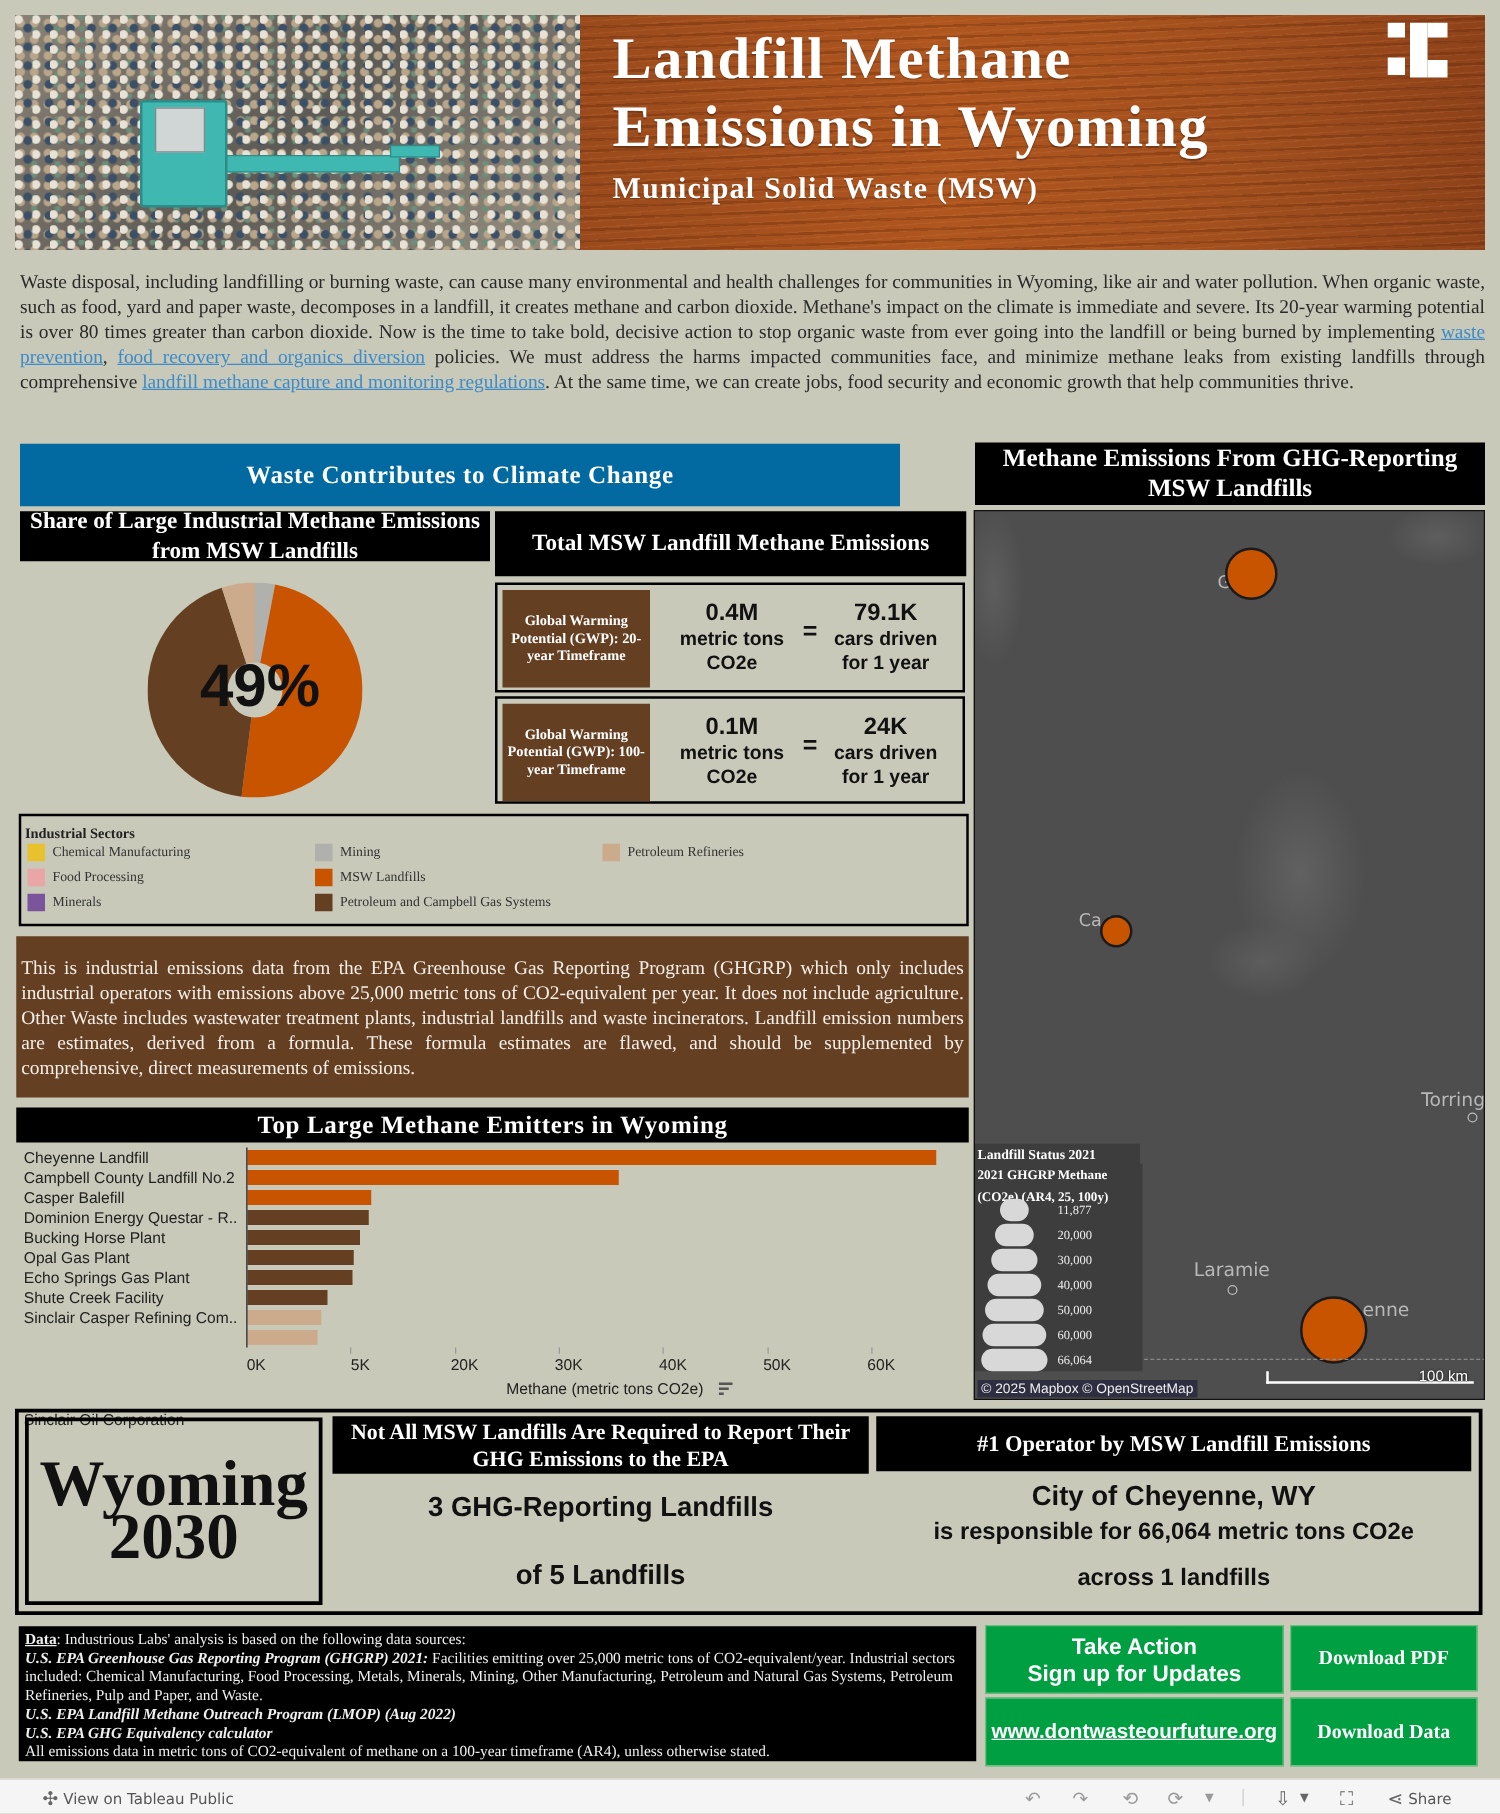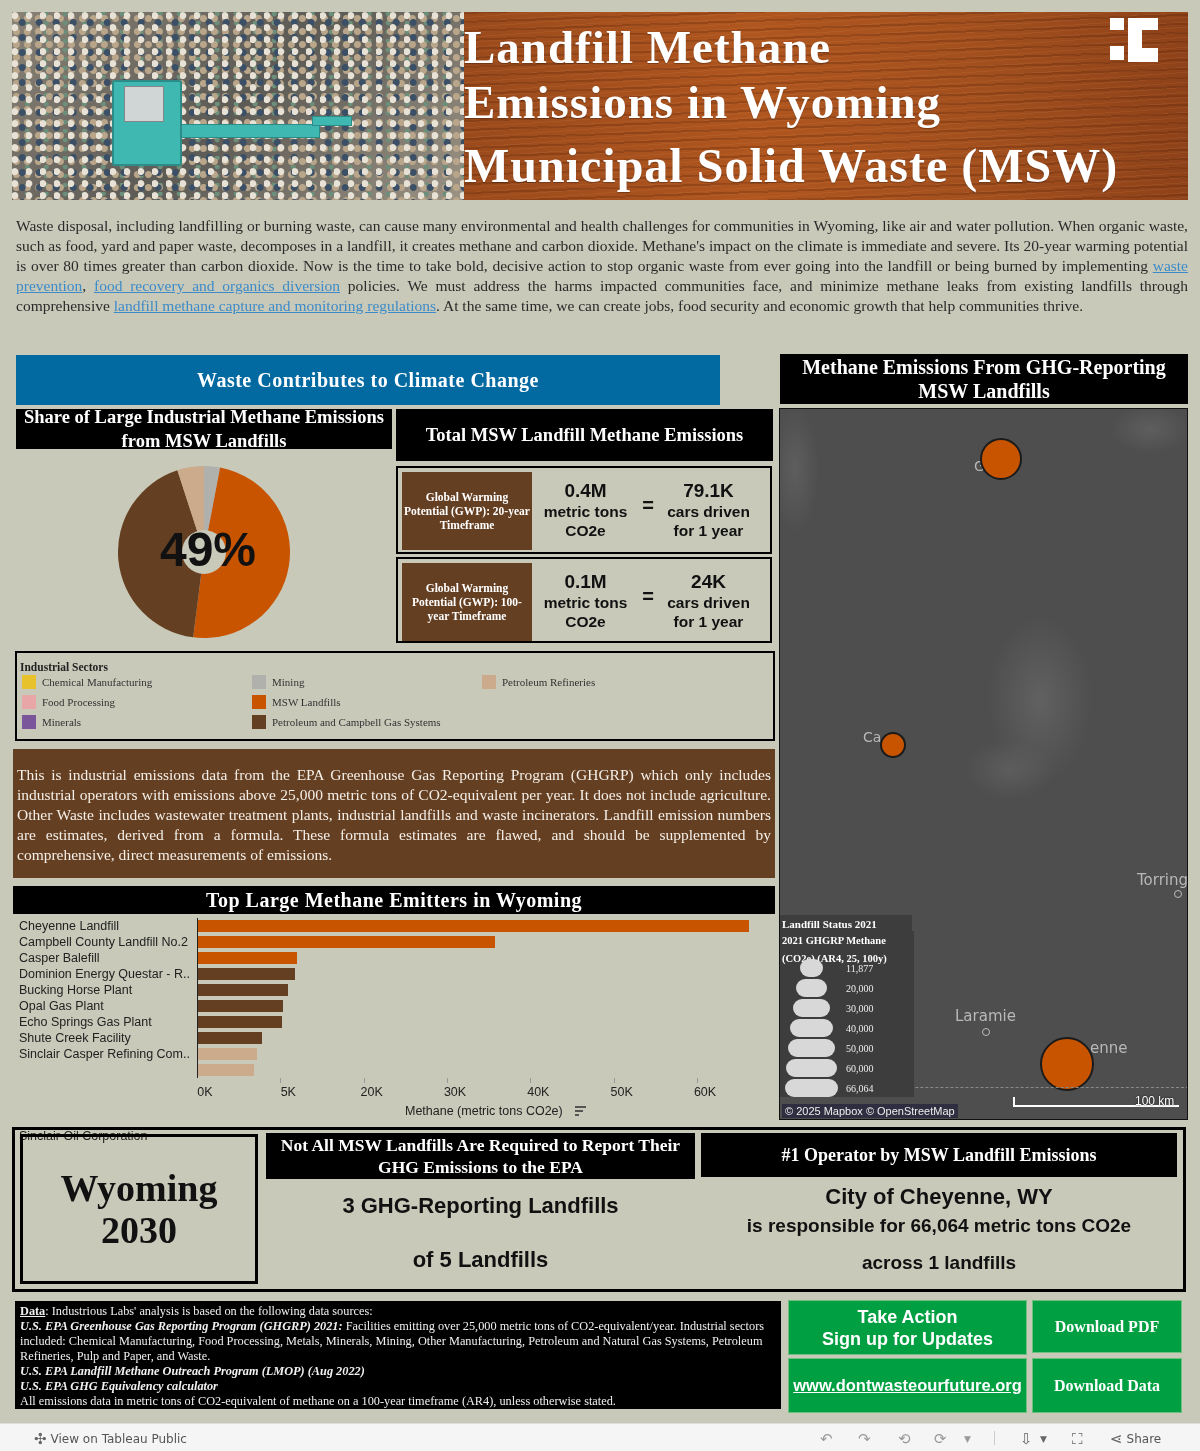--- a/index.html
+++ b/index.html
@@ -21,45 +21,45 @@
   #excavator-body { left: 100px; top: 68px; width: 70px; height: 86px; background: #3fb8b2; border: 2px solid #2d8c88; border-radius: 3px; }
   #excavator-cab { left: 112px; top: 74px; width: 40px; height: 36px; background: #cfd6d5; border: 1px solid #888; }
   #excavator-arm { left: 168px; top: 112px; width: 140px; height: 14px; background: #3fb8b2; border: 1px solid #2d8c88; }
   #excavator-arm2 { left: 300px; top: 104px; width: 40px; height: 10px; background: #3fb8b2; border: 1px solid #2d8c88; }
   #banner-wood { left: 452px; top: 0; width: 724px; height: 188px;
     background:
       repeating-linear-gradient(178deg, rgba(80,30,5,0.25) 0 2px, transparent 2px 9px),
       repeating-linear-gradient(176deg, rgba(255,180,120,0.08) 0 1px, transparent 1px 5px),
       linear-gradient(90deg, #9a4a1c, #b0561f 40%, #a3501e 70%, #8e4219);
   }
-  .banner-title { color: #fff; font-family: "Liberation Serif", serif; font-weight: bold; white-space: nowrap; text-shadow: 0 1px 1px rgba(0,0,0,0.3); }
+  .banner-title { color: #fff; font-family: "Liberation Serif", serif; font-weight: bold; white-space: nowrap; text-shadow: 0 1px 1px rgba(0,0,0,0.3); margin-left: 26px; }
   #title-line1 { left: 464px; top: 20px; font-size: 47px; letter-spacing: 1px; }
   #title-line2 { left: 464px; top: 75px; font-size: 47px; letter-spacing: 1px; }
-  #title-line3 { left: 464px; top: 138px; font-size: 48px; letter-spacing: 1px; }
+  #title-line3 { left: 464px; top: 138px; font-size: 24px; letter-spacing: 1px; }
   #logo { left: 1110px; top: 18px; width: 50px; height: 48px; }
 
   
   #intro { left: 16px; top: 216px; width: 1172px; font-size: 15.5px; line-height: 20px; color: #2a2a2a; text-align: justify; }
   #intro a { color: #3d8bc9; text-decoration: underline; }
 
   
   .hdr-black { background: #000; color: #fff; font-family: "Liberation Serif", serif; font-weight: bold; text-align: center; display: flex; align-items: center; justify-content: center; line-height: 24px; }
   #waste-hdr { left: 16px; top: 355px; width: 704px; height: 50px; background: #0369a1; color: #fff; font-size: 20px; font-weight: bold; display: flex; align-items: center; justify-content: center; letter-spacing: 0.5px; }
   #share-hdr { left: 16px; top: 409px; width: 376px; height: 40px; font-size: 18.5px; }
   #total-hdr { left: 396px; top: 409px; width: 377px; height: 52px; font-size: 18.5px; }
 
   
   #pie-wrap { left: 118px; top: 466px; width: 172px; height: 172px; }
   #pie-pct { left: 118px; top: 522px; width: 180px; text-align: center; font-family: "Liberation Sans", sans-serif; font-weight: bold; font-size: 48px; color: #111; }
 
   
   .gwp-box { border: 2px solid #000; background: #c8c9b9; }
   #gwp20 { left: 396px; top: 466px; width: 376px; height: 88px; }
   #gwp100 { left: 396px; top: 557px; width: 376px; height: 86px; }
-  .gwp-label { left: 4px; top: 4px; width: 130px; height: 78px; background: #653f22; color: #fff; font-family: "Liberation Serif", serif; font-weight: bold; font-size: 11.5px; line-height: 14px; text-align: center; display: flex; align-items: center; justify-content: center; padding: 0 2px; }
+  .gwp-label { left: 4px; top: 4px; width: 118px; height: 78px; background: #653f22; color: #fff; font-family: "Liberation Serif", serif; font-weight: bold; font-size: 11.5px; line-height: 14px; text-align: center; display: flex; align-items: center; justify-content: center; padding: 0 2px; }
   .gwp-val { left: 135px; top: 12px; width: 105px; text-align: center; font-family: "Liberation Sans", sans-serif; font-weight: bold; color: #111; }
   .gwp-val .big { font-size: 19px; line-height: 22px; display: block; }
   .gwp-val .small { font-size: 15.5px; line-height: 19px; display: block; }
   .gwp-eq { left: 240px; top: 26px; width: 20px; text-align: center; font-family: "Liberation Sans", sans-serif; font-weight: bold; font-size: 20px; color: #111; }
   .gwp-cars { left: 258px; top: 12px; width: 105px; text-align: center; font-family: "Liberation Sans", sans-serif; font-weight: bold; color: #111; }
 
   
   #legend { left: 15px; top: 651px; width: 760px; height: 90px; border: 2px solid #000; }
   #legend-title { left: 3px; top: 8px; font-size: 11.5px; font-weight: bold; }
   .leg-item { display: flex; align-items: center; font-size: 11px; color: #333; white-space: nowrap; }
@@ -95,21 +95,21 @@
   #legend-status { left: 0; top: 482px; width: 132px; height: 36px; background: #3d3d3d; color: #fff; font-size: 11px; margin-top: 24px; }
   #legend-size { left: 0; top: 522px; width: 134px; height: 166px; background: #3d3d3d; color: #fff; font-size: 11px; }
   .size-shape { background: #d8d8d8; border-radius: 10px; position: absolute; }
   .size-label { position: absolute; left: 66px; font-size: 10px; color: #eee; }
   #map-attrib { left: 2px; top: 695px; background: #2e2e40; color: #eee; font-family: "Liberation Sans", sans-serif; font-size: 11px; padding: 1px 3px; }
   #scale-bar { left: 233px; top: 688px; width: 166px; height: 10px; border-left: 2px solid #fff; border-bottom: 2px solid #fff; }
   #scale-label { left: 355px; top: 685px; color: #fff; font-family: "Liberation Sans", sans-serif; font-size: 12px; text-shadow: 0 0 2px #000; }
 
   
   #bottom-frame { left: 12px; top: 1127px; width: 1174px; height: 165px; border: 3px solid #000; }
-  #wy-box { left: 20px; top: 1134px; width: 238px; height: 150px; border: 3px solid #000; display: flex; flex-direction: column; align-items: center; justify-content: center; font-family: "Liberation Serif", serif; font-weight: bold; font-size: 38px; line-height: 42px; color: #111; }
+  #wy-box { left: 20px; top: 1134px; width: 238px; height: 150px; border: 3px solid #000; display: flex; flex-direction: column; align-items: center; justify-content: center; font-family: "Liberation Serif", serif; font-weight: bold; font-size: 52px; line-height: 42px; color: #111; }
   #report-hdr { left: 266px; top: 1133px; width: 429px; height: 46px; font-size: 17.5px; line-height: 22px; }
   #report-line1 { left: 266px; top: 1193px; width: 429px; text-align: center; font-family: "Liberation Sans", sans-serif; font-weight: bold; font-size: 22px; color: #111; }
   #report-line2 { left: 266px; top: 1247px; width: 429px; text-align: center; font-family: "Liberation Sans", sans-serif; font-weight: bold; font-size: 22px; color: #111; }
   #op-hdr { left: 701px; top: 1133px; width: 476px; height: 44px; font-size: 18px; }
   #op-name { left: 701px; top: 1184px; width: 476px; text-align: center; font-family: "Liberation Sans", sans-serif; font-weight: bold; font-size: 22px; color: #111; }
   #op-line2 { left: 701px; top: 1215px; width: 476px; text-align: center; font-family: "Liberation Sans", sans-serif; font-weight: bold; font-size: 19px; color: #111; }
   #op-line3 { left: 701px; top: 1252px; width: 476px; text-align: center; font-family: "Liberation Sans", sans-serif; font-weight: bold; font-size: 19px; color: #111; }
 
   
   #sources { left: 15px; top: 1301px; width: 766px; height: 108px; background: #000; color: #f0f0f0; font-size: 12.3px; line-height: 15px; padding: 3px 5px; }

